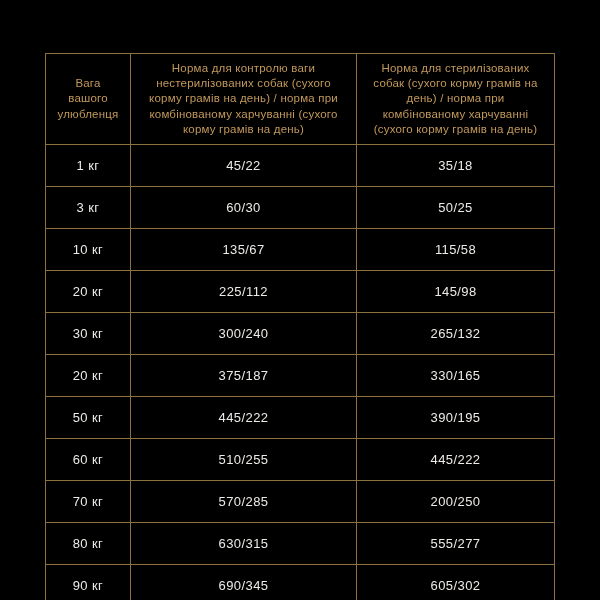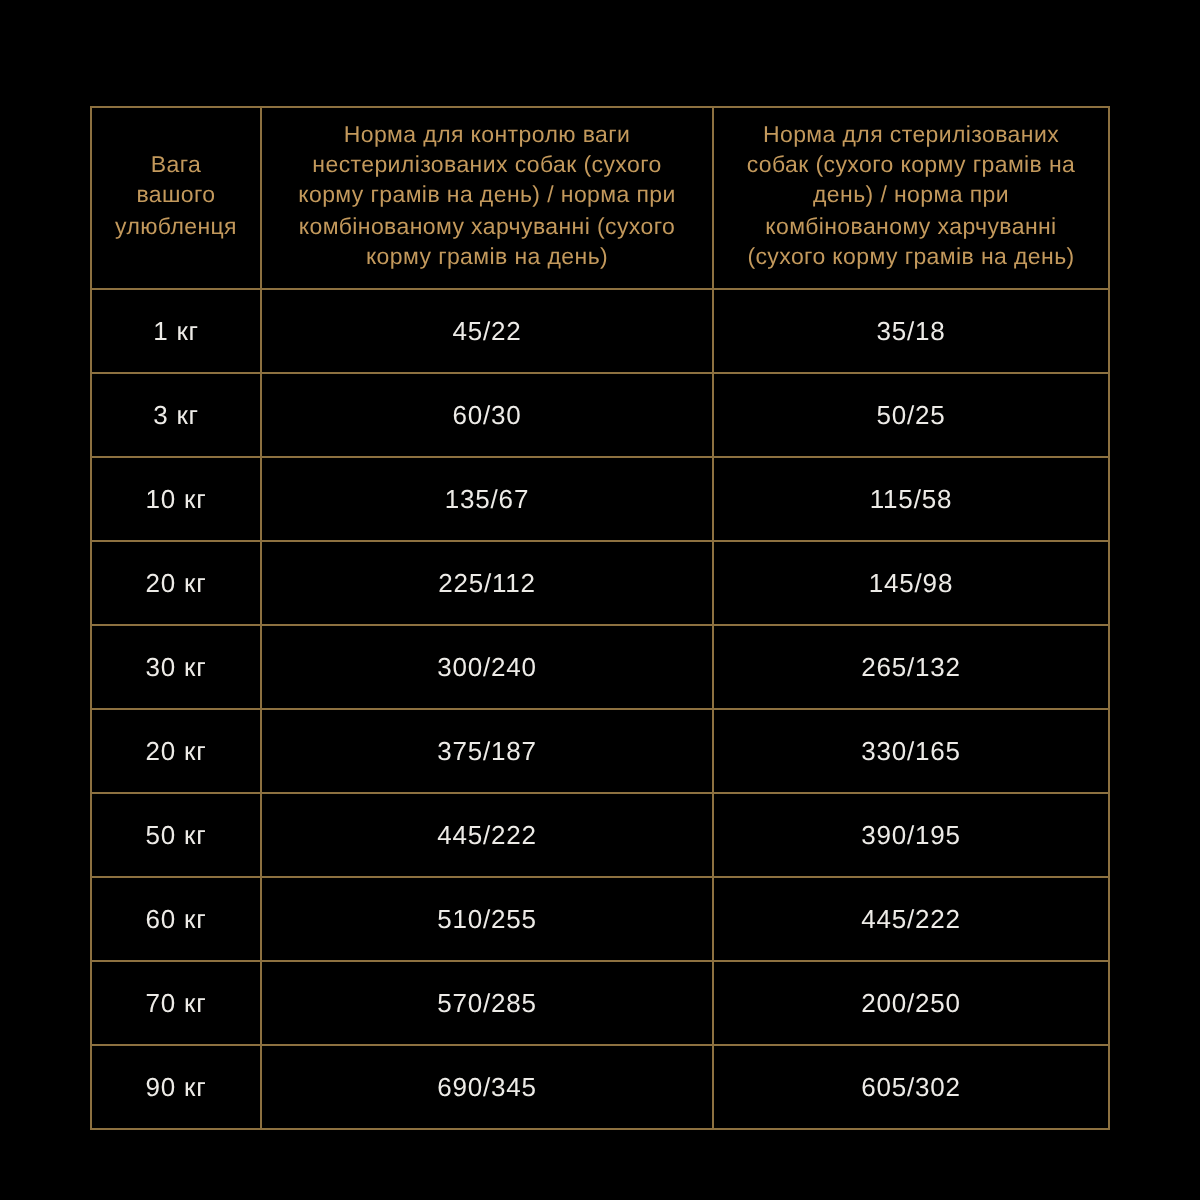--- a/index.html
+++ b/index.html
@@ -116,19 +116,24 @@
           <td>60 кг</td>
           <td>510/255</td>
           <td>445/222</td>
         </tr>
         <tr>
           <td>70 кг</td>
           <td>570/285</td>
           <td>200/250</td>
         </tr>
         <tr>
+          <td>80 кг</td>
+          <td>630/315</td>
+          <td>555/277</td>
+        </tr>
+        <tr>
           <td>90 кг</td>
           <td>690/345</td>
           <td>605/302</td>
         </tr>
       </tbody>
   </table>
 </div>
 
 </body></html>

